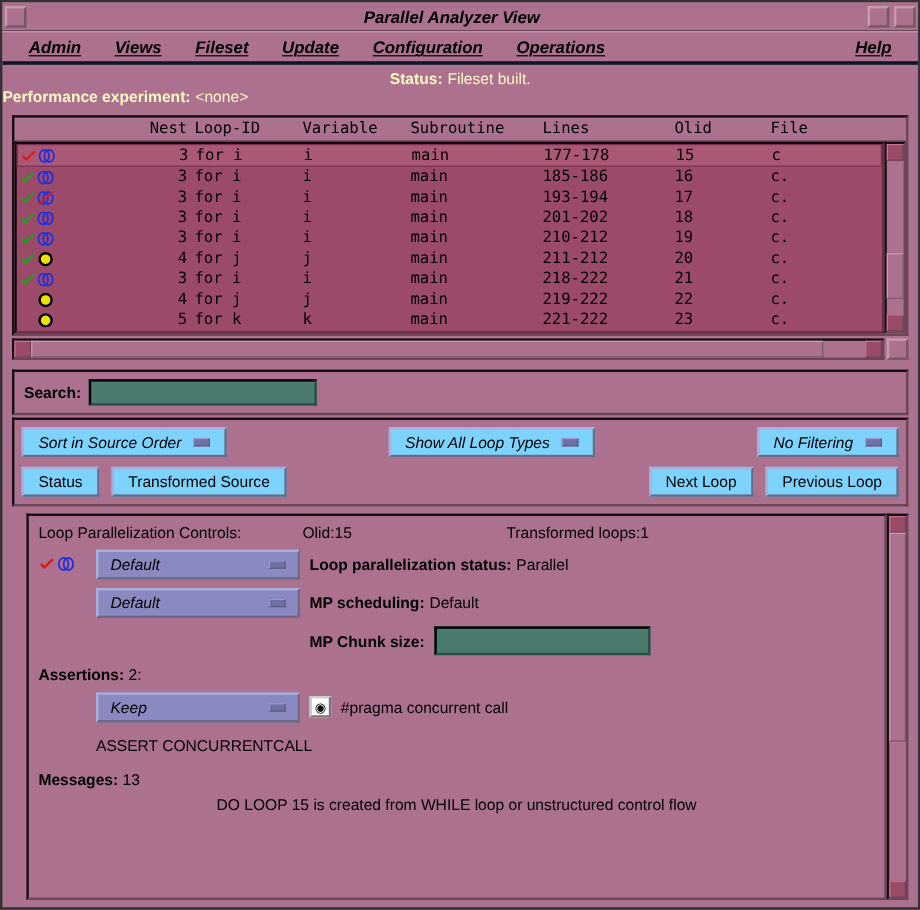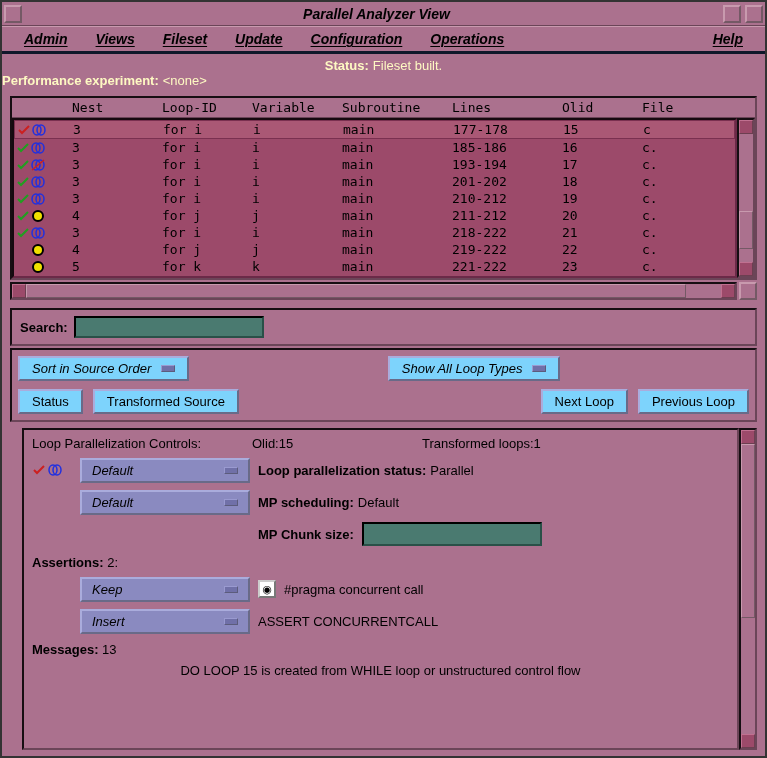--- a/index.html
+++ b/index.html
@@ -18,21 +18,21 @@
   
   .status-area { padding: 4px 0; color: #fef9c3; }
   .status-line { display: flex; }
   .status-label { font-weight: bold; }
   .status-value { margin-left: 4px; }
   .status-center { text-align: center; }
   
   .table-wrap { margin: 4px 8px 0 8px; border: 2px inset #6b4558; background: #ab718e; }
   .table-header { display: flex; font-family: monospace; font-size: 13px; color: #000; padding: 2px 0; border-bottom: 1px solid #6b4558; }
   .col-icons { width: 60px; flex-shrink: 0; }
-  .col-nest { width: 90px; text-align: left; padding-right: 17px; }
+  .col-nest { width: 90px; text-align: right; padding-right: 6px; }
   .col-loopid { width: 90px; text-align: left; }
   .col-var { width: 90px; text-align: left; }
   .col-sub { width: 110px; text-align: left; }
   .col-lines { width: 110px; text-align: left; }
   .col-olid { width: 80px; text-align: left; }
   .col-file { flex: 1; padding-right: 8px; }
   
   .table-body-wrap { display: flex; }
   .table-body { flex: 1; background: #9c4a6a; border: 2px inset #6b2a48; font-family: monospace; font-size: 13px; color: #000; min-height: 160px; }
   .table-row { display: flex; padding: 1px 0; cursor: pointer; }
@@ -321,20 +321,24 @@
       <div class="btn">
           <span>Sort in Source Order</span>
           <span class="dd-ind"></span>
         </div>
       <div class="btn-spacer"></div>
       <div class="btn">
           <span>Show All Loop Types</span>
           <span class="dd-ind"></span>
         </div>
       <div class="btn-spacer"></div>
+      <div class="btn">
+          <span>No Filtering</span>
+          <span class="dd-ind"></span>
+        </div>
     </div>
     <div class="btn-row">
       <div class="btn plain">Status</div>
       <div class="btn plain">Transformed Source</div>
       <div class="btn-spacer"></div>
       <div class="btn plain">Next Loop</div>
       <div class="btn plain">Previous Loop</div>
     </div>
   </div>
 
@@ -388,24 +392,20 @@
         <div class="control-btn">
             <span>Keep</span>
             <span class="dd-ind"></span>
           </div>
         <div class="assert-icon">◉</div>
         <span>#pragma concurrent call</span>
       </div>
 
       <div class="control-row">
         <div class="control-icon-col"></div>
-        <div class="control-btn">
-            <span>Insert</span>
-            <span class="dd-ind"></span>
-          </div>
         <span>ASSERT CONCURRENTCALL</span>
       </div>
 
       <div class="section-hdr">
         <b>Messages:</b> <span>13</span>
       </div>
       <div class="message-text">DO LOOP 15 is created from WHILE loop or unstructured control flow</div>
     </div>
     <div class="vscroll2">
       <div class="varrow"></div>

